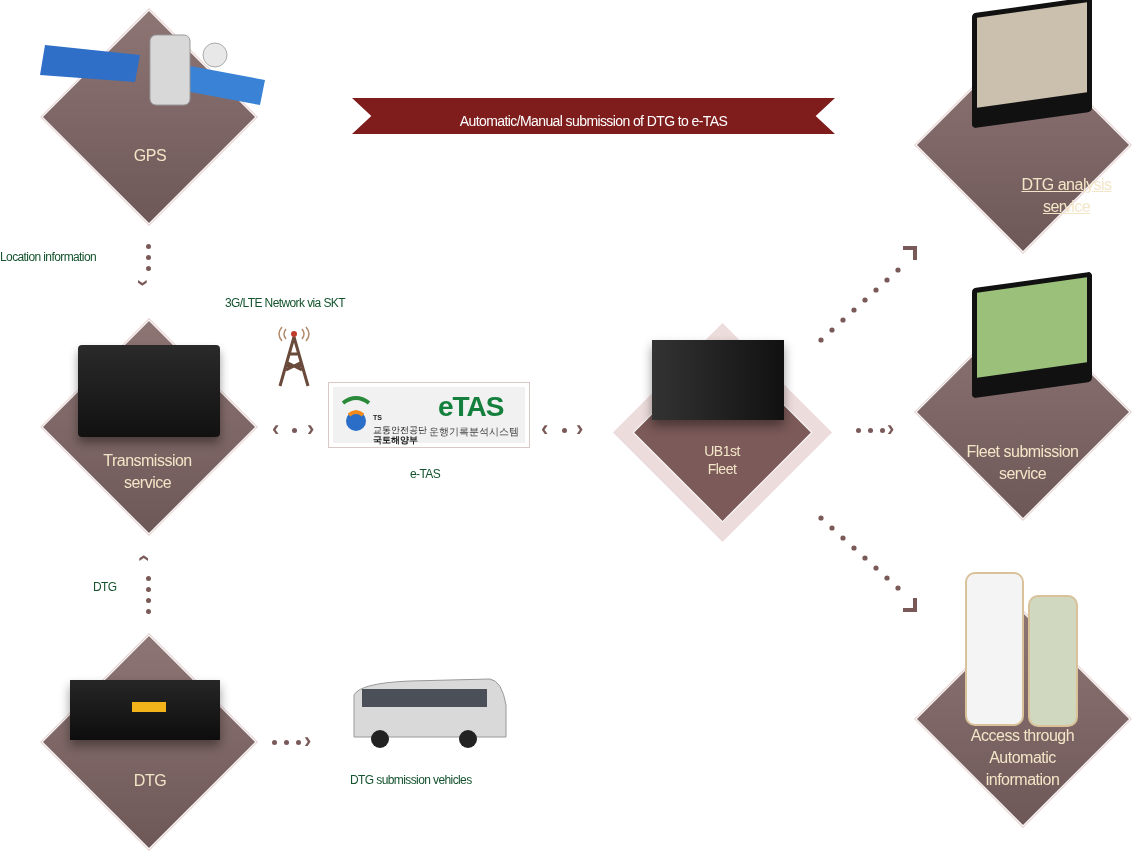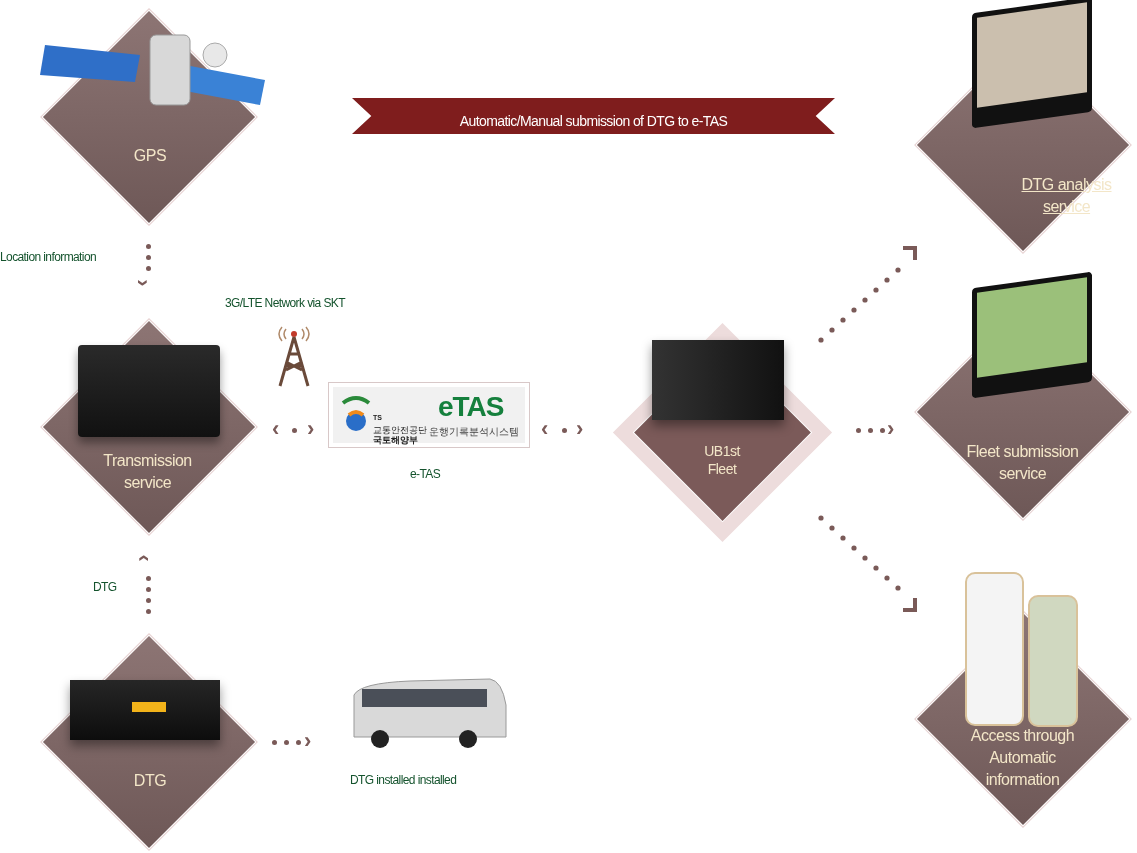--- a/index.html
+++ b/index.html
@@ -182,13 +182,13 @@
 <div class="dot" style="left:284px;top:740px;"></div>
 <div class="dot" style="left:296px;top:740px;"></div>
 <div class="chev" style="left:304px;top:730px;">›</div>
 
 <svg class="abs" style="left:350px;top:675px;" width="160" height="80">
   <path d="M4,20 Q10,8 60,6 L140,4 Q152,6 156,30 L156,62 L4,62 Z" fill="#d9d9d9" stroke="#999"></path>
   <rect x="12" y="14" width="125" height="18" fill="#4a4f58"></rect>
   <circle cx="30" cy="64" r="9" fill="#222"></circle>
     <circle cx="118" cy="64" r="9" fill="#222"></circle>
 </svg>
-<div class="caption" style="left:350px;top:773px;">DTG installed installed</div>
+<div class="caption" style="left:350px;top:773px;">DTG submission vehicles</div>
 
 </body></html>

